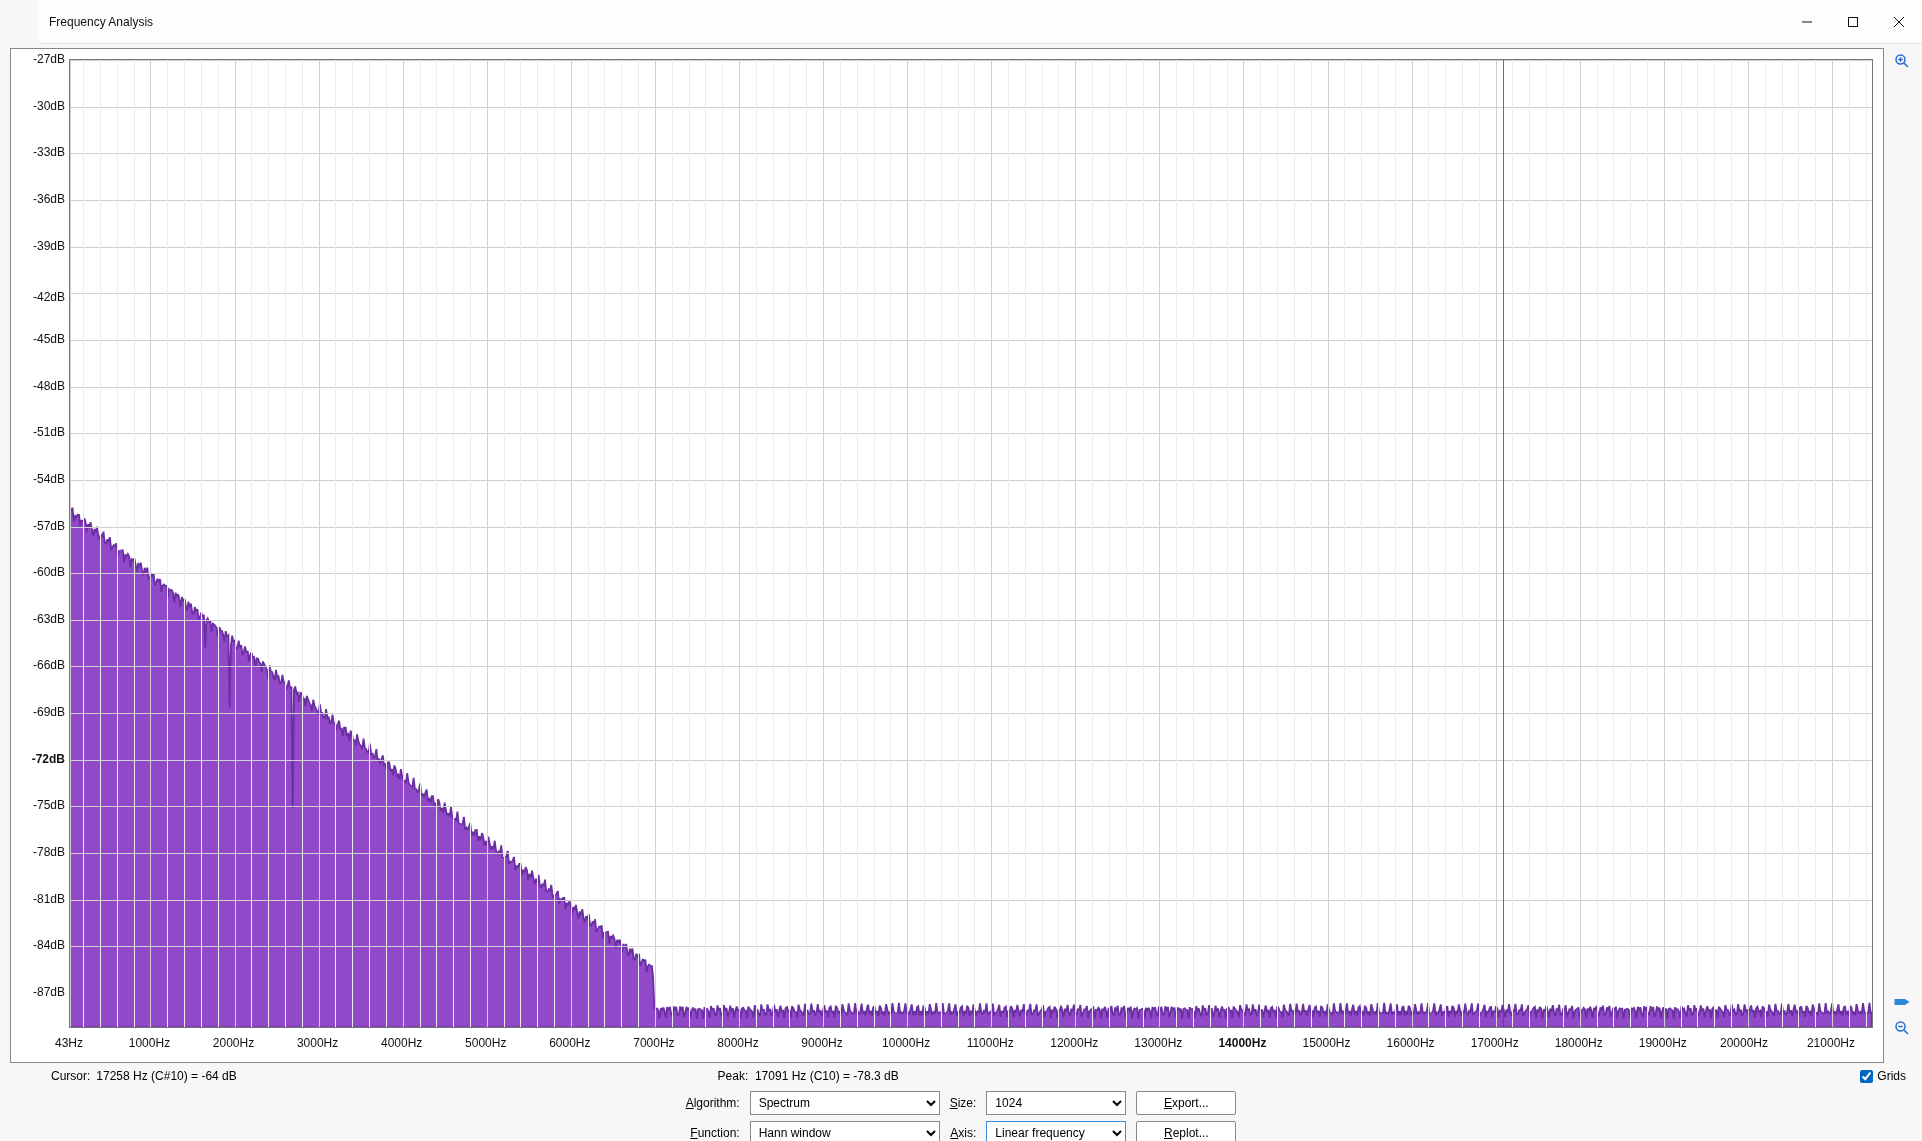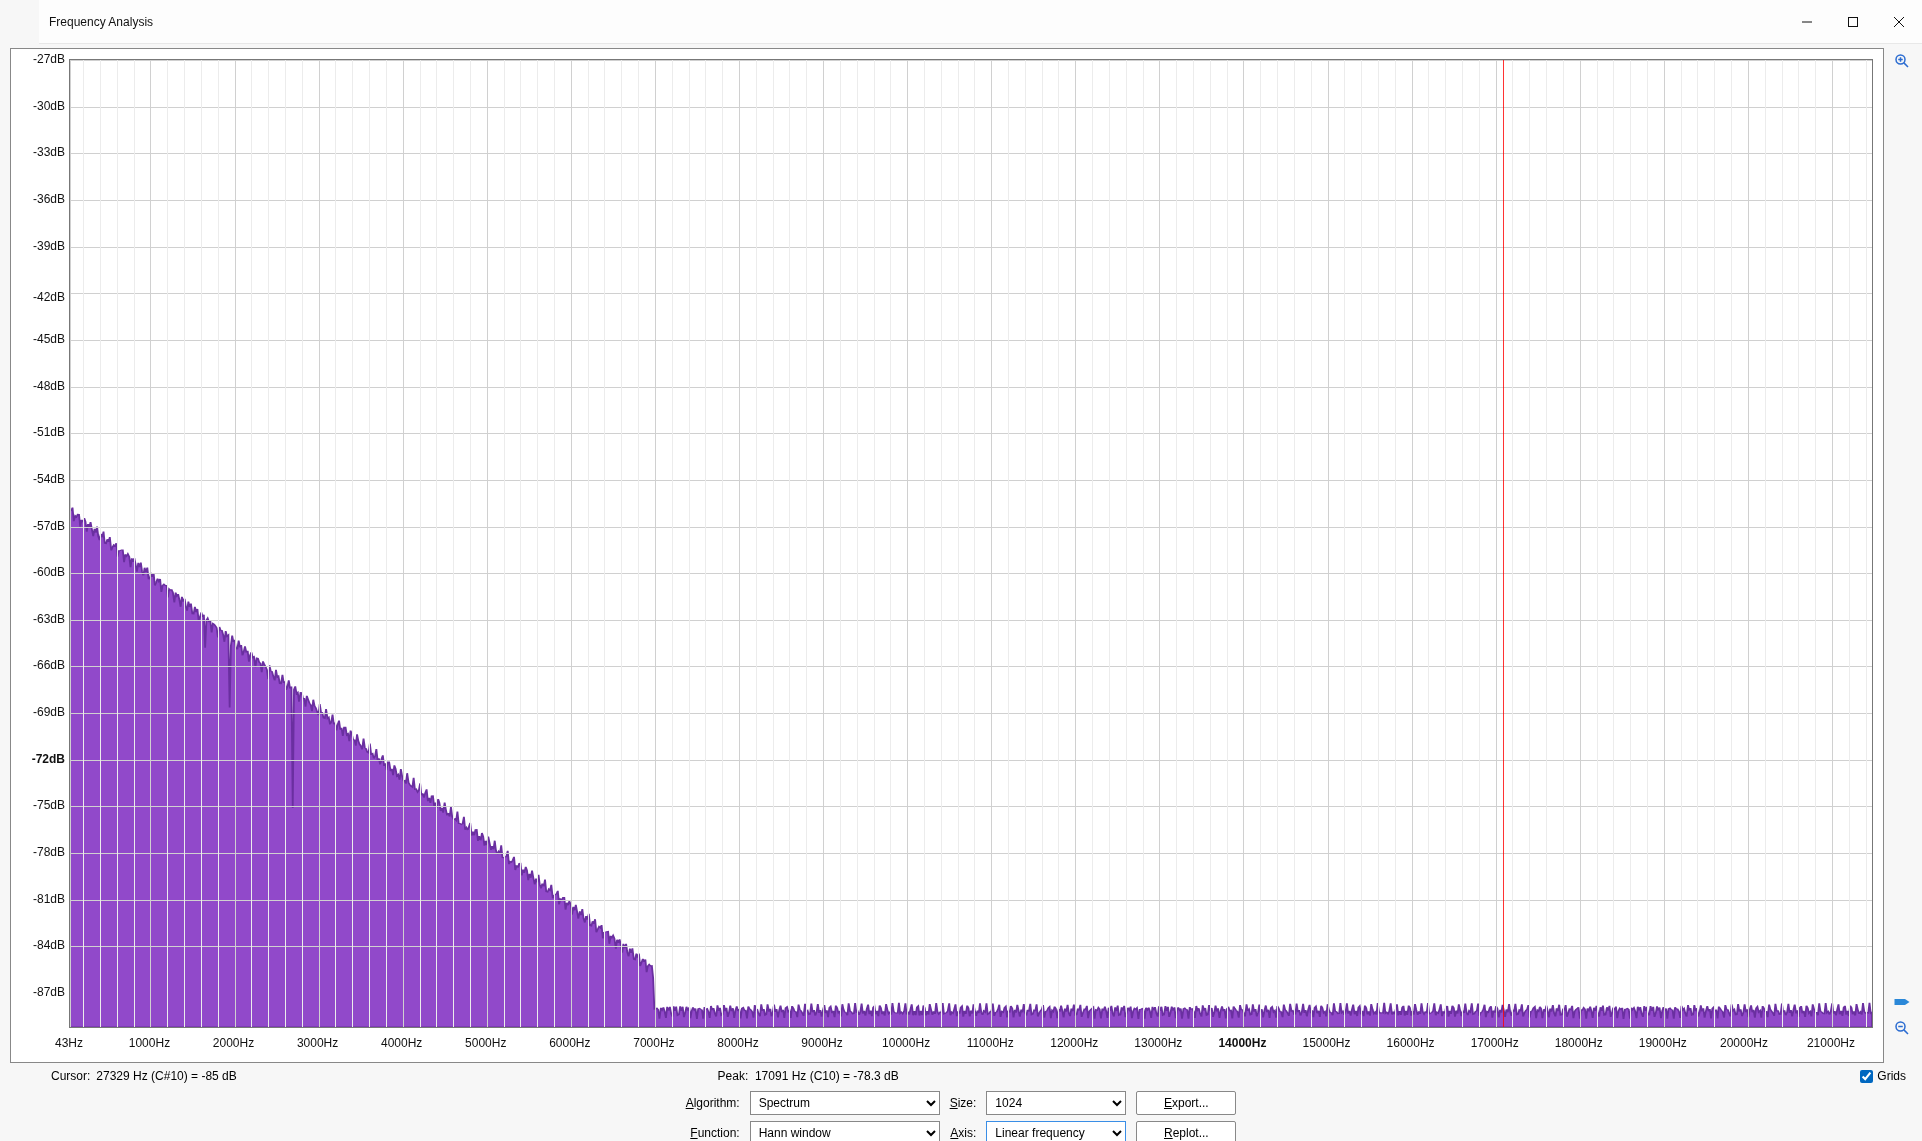--- a/index.html
+++ b/index.html
@@ -384,21 +384,21 @@
             <path d="M14.5 14.5 L20 20" stroke="currentColor" stroke-width="2"></path>
             <path d="M7 10h6" stroke="currentColor" stroke-width="2"></path>
           </svg>
       </div>
       <div style="height:20px"></div>
     </div>
   </div>
 
   <div class="info-row">
     <span class="cursor-lbl">Cursor:</span>
-    <span>27329 Hz (C#10) = -85 dB</span>
+    <span>17258 Hz (C#10) = -64 dB</span>
     <span class="peak-lbl">
       <span>Peak:</span>
       &nbsp;<span>17091 Hz (C10) = -78.3 dB</span>
     </span>
     <label class="grids">
       <input type="checkbox" id="gridsChk" checked="" style="">
       <span>Grids</span>
     </label>
   </div>
 

